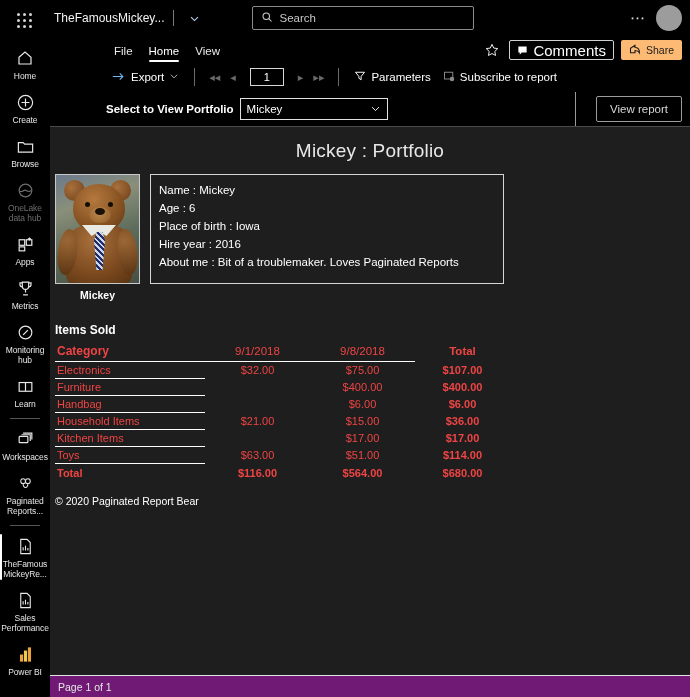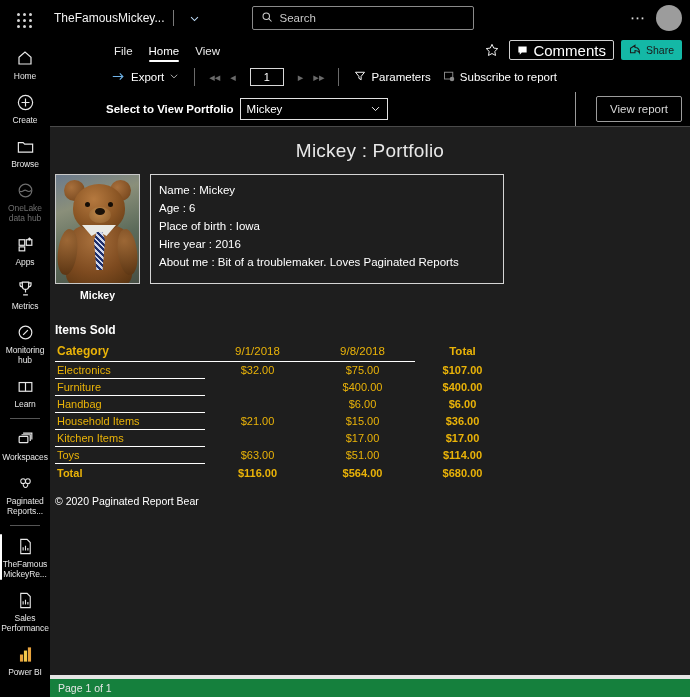--- a/index.html
+++ b/index.html
@@ -84,21 +84,21 @@
     background: #ffffff; border-radius: 1px;
   }
   .ribbon-right { margin-left: auto; display: flex; align-items: center; gap: 7px; padding-bottom: 2px; }
   .star-btn { width: 20px; height: 20px; display:flex; align-items:center; justify-content:center; cursor:pointer; }
   .btn-outline {
     height: 20px; border: 1px solid #d0d0d0; border-radius: 2px; background: transparent;
     display: flex; align-items: center; gap: 5px; padding: 0 7px;
     font-size: 15px; color: #ffffff; cursor: pointer; white-space: nowrap;
   }
   .btn-share {
-    height: 20px; border: none; border-radius: 2px; background: #14b8a6;
+    height: 20px; border: none; border-radius: 2px; background: #fdba74;
     display: flex; align-items: center; gap: 5px; padding: 0 8px;
     font-size: 10.5px; color: #1a1a1a; cursor: pointer; white-space: nowrap; text-align: center;
   }
 
   
   .toolbar {
     height: 30px; display: flex; align-items: center; padding: 0 8px 0 56px;
     flex: 0 0 30px; gap: 0;
   }
   .tb-item {
@@ -195,40 +195,40 @@
 
   .infobox {
     flex: 1; margin-left: 10px; margin-right: 186px;
     border: 1px solid #d5d5d5; min-height: 110px; padding: 6px 8px;
   }
   .infoline { font-size: 11.5px; color: #ffffff; line-height: 18px; }
 
   .items-title { font-size: 12px; font-weight: bold; color: #ffffff; padding: 22px 0 5px 5px; }
 
   table.items { border-collapse: collapse; margin-left: 5px; width: 455px; table-layout: fixed; }
-  table.items th, table.items td { font-size: 11px; color: #eab308; padding: 2px 0 2px 0; }
+  table.items th, table.items td { font-size: 11px; color: #ef4444; padding: 2px 0 2px 0; }
   table.items .c-cat { width: 150px; text-align: left; padding-left: 2px; }
   table.items .c-d1 { width: 105px; text-align: center; }
   table.items .c-d2 { width: 105px; text-align: center; }
   table.items .c-tot { width: 95px; text-align: center; }
   table.items thead th { font-weight: bold; font-size: 11.5px; padding-bottom: 3px; }
   table.items thead th.c-cat { font-size: 12px; }
   table.items thead th.c-d1, table.items thead th.c-d2 { font-weight: normal; }
   table.items thead tr th { border-bottom: 1px solid #ffffff; }
   table.items thead tr th.c-tot { border-bottom: none; }
   table.items tbody td.c-cat { border-bottom: 1px solid #ffffff; }
   table.items tbody tr.total td { font-weight: bold; border-bottom: none; padding-top: 3px; }
   table.items tbody td.c-tot { font-weight: bold; }
   table.items tbody tr.total td.c-cat { border-bottom: none; }
 
   .copyright { font-size: 10.5px; color: #ffffff; padding: 14px 0 0 5px; }
 
   .statusbar {
-    height: 22px; flex: 0 0 22px; border-top: 4px solid #e5e5e5;
-    display: flex; align-items: center; padding-left: 8px; background: #15803d;
+    height: 22px; flex: 0 0 22px; border-top: 1px solid #e5e5e5;
+    display: flex; align-items: center; padding-left: 8px; background: #701a75;
   }
   .statusbar span { font-size: 10.5px; color: #e6e6e6; }
 </style>
 </head>
 <body>
 
 <div class="app">
 
   <div class="rail">
     <div class="waffle">

